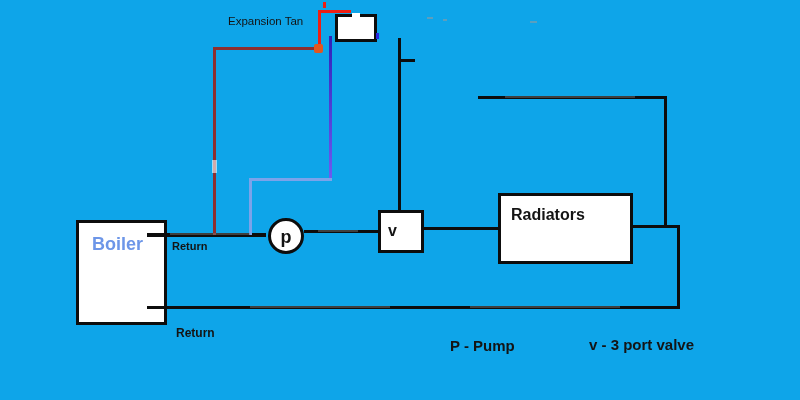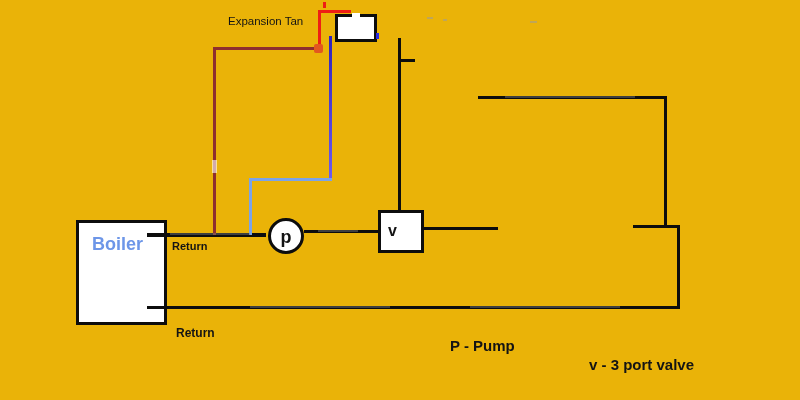--- a/index.html
+++ b/index.html
@@ -1,17 +1,17 @@
 <!DOCTYPE html>
 <html><head>
 <meta charset="utf-8">
 <style>
   html,body{margin:0;padding:0;background:#fff;}
   #canvas{
-    position:relative;width:800px;height:400px;background:#eab308;overflow:hidden;
+    position:relative;width:800px;height:400px;background:#0ea5e9;overflow:hidden;
     font-family:"Liberation Sans","DejaVu Sans",sans-serif;color:#141414;
   }
   .abs{position:absolute;}
   .box{position:absolute;border:3px solid #0d0d0d;background:#fff;box-sizing:border-box;}
   .line{position:absolute;background:#0d0d0d;}
   .lbl{position:absolute;white-space:nowrap;}
   #expansion-tank-label{left:228px;top:15px;font-size:11.5px;}
   #tank-box{left:335px;top:14px;width:42px;height:28px;}
   #tank-gap{left:352px;top:13px;width:8px;height:6px;background:#fff;}
   #hw-box{left:415px;top:38px;width:63px;height:77px;}
@@ -22,21 +22,21 @@
   #radiators-text{padding:10px 0 0 10px;font-size:16px;font-weight:bold;}
   #boiler-box{left:56px;top:220px;width:91px;height:105px;margin-left:20px;}
   #boiler-text{padding:11px 0 0 13px;font-size:18px;font-weight:bold;}
   #pump-circle{left:268px;top:218px;width:36px;height:36px;border:3px solid #0d0d0d;
     border-radius:50%;background:#fff;box-sizing:border-box;position:absolute;
     display:flex;align-items:center;justify-content:center;}
   #pump-symbol{font-size:18px;font-weight:bold;padding-top:3px;}
   #supply-label{left:172px;top:240px;font-size:11px;font-weight:bold;}
   #return-label{left:176px;top:309px;font-size:12px;font-weight:bold;margin-top:17px;}
   #legend-pump{left:450px;top:337px;font-size:15px;font-weight:bold;}
-  #legend-valve{left:589px;top:336px;font-size:15px;font-weight:bold;margin-top:20px;}
+  #legend-valve{left:589px;top:336px;font-size:15px;font-weight:bold;}
   
   #supply-line{left:147px;top:233px;width:119px;height:4px;}
   #pump-valve-line{left:304px;top:230px;width:74px;height:3px;}
   #valve-riser{left:398px;top:38px;width:3px;height:172px;}
   #hw-branch{left:401px;top:59px;width:14px;height:3px;}
   #valve-rad-line{left:424px;top:227px;width:74px;height:3px;}
   #hw-out-h{left:478px;top:96px;width:189px;height:3px;}
   #hw-out-v{left:664px;top:96px;width:3px;height:131px;}
   #rad-out-h{left:633px;top:225px;width:47px;height:3px;}
   #rad-out-v{left:677px;top:225px;width:3px;height:84px;}
@@ -73,20 +73,23 @@
   <div class="lbl" id="expansion-tank-label">Expansion Tan</div>
 
   <div class="box" id="tank-box"></div>
   <div class="abs" id="tank-gap"></div>
 
 
   <div class="box" id="v-box">
     <div id="v-text">v</div>
   </div>
 
+  <div class="box" id="radiators-box">
+    <div id="radiators-text">Radiators</div>
+  </div>
 
   <div class="box" id="boiler-box">
     <div id="boiler-text" style="color: rgb(109, 150, 232);">Boiler</div>
   </div>
 
   <div id="pump-circle">
     <span id="pump-symbol">p</span>
   </div>
 
   <div class="line" id="supply-line"></div>

